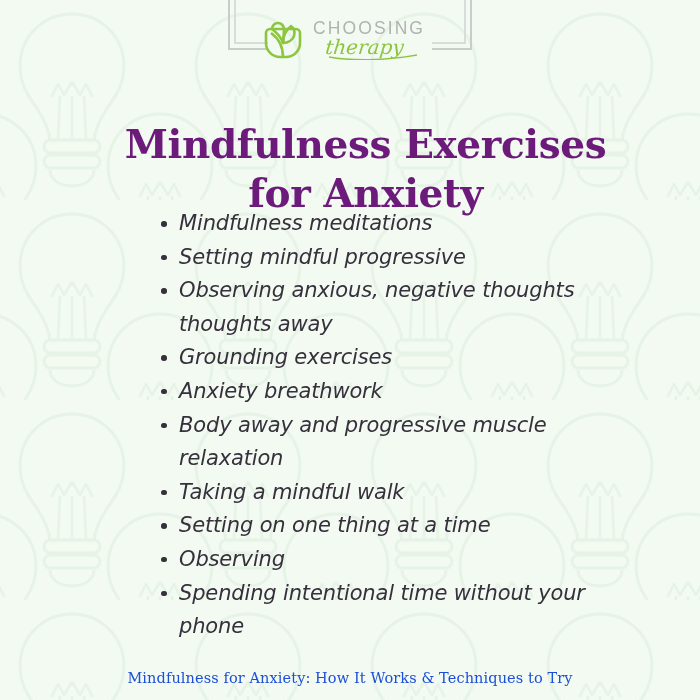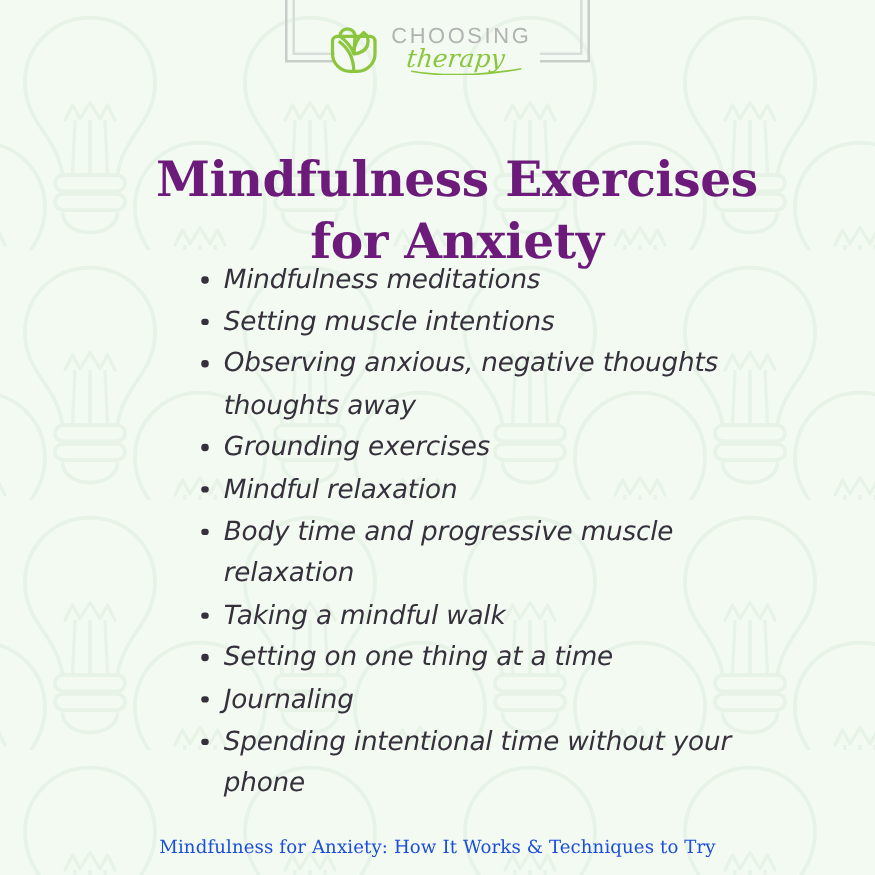--- a/index.html
+++ b/index.html
@@ -221,26 +221,26 @@
     </div>
   </div>
 
   <h1 id="title">
     <span class="tline">Mindfulness Exercises</span>
     <span class="tline">for Anxiety</span>
   </h1>
 
   <ul id="list">
       <li>Mindfulness meditations</li>
-      <li>Setting muscle intentions</li>
+      <li>Setting mindful progressive</li>
       <li>Observing anxious, negative thoughts thoughts away</li>
       <li>Grounding exercises</li>
-      <li>Mindful relaxation</li>
-      <li>Body time and progressive muscle relaxation</li>
+      <li>Anxiety breathwork</li>
+      <li>Body away and progressive muscle relaxation</li>
       <li>Taking a mindful walk</li>
       <li>Setting on one thing at a time</li>
-      <li>Journaling</li>
+      <li>Observing</li>
       <li>Spending intentional time without your phone</li>
     </ul>
 
   <div id="caption">Mindfulness for Anxiety: How It Works &amp; Techniques to Try</div>
 
 </div>
 
 </body></html>

